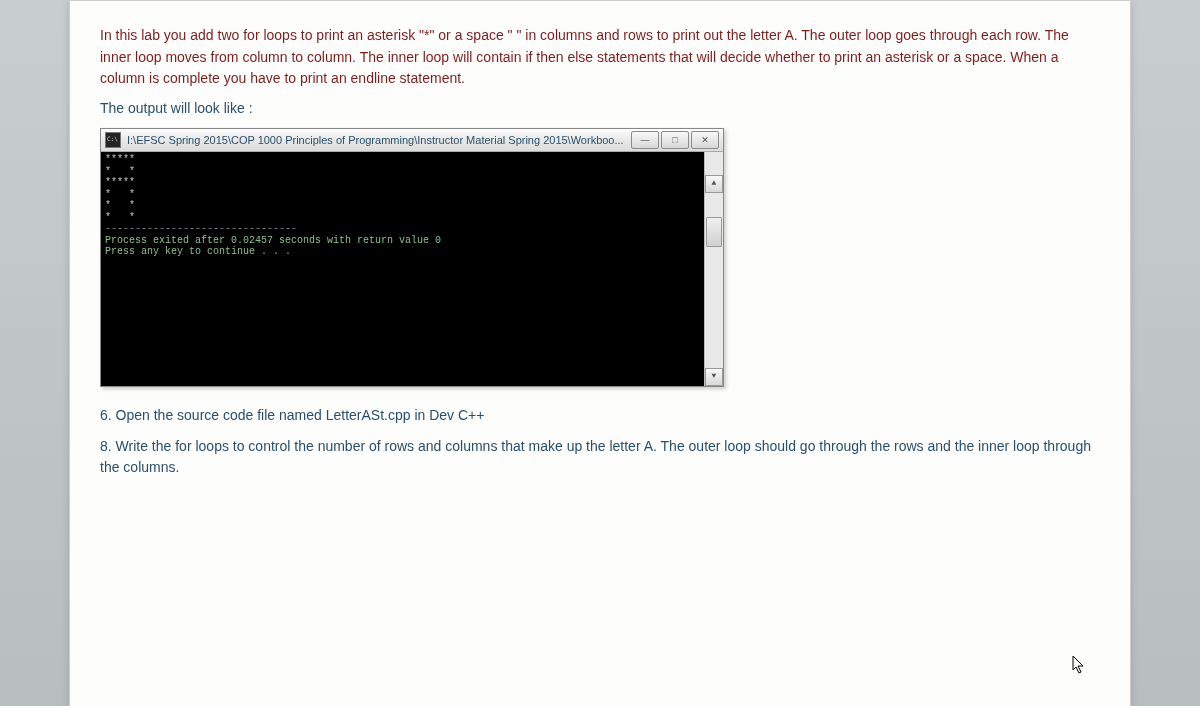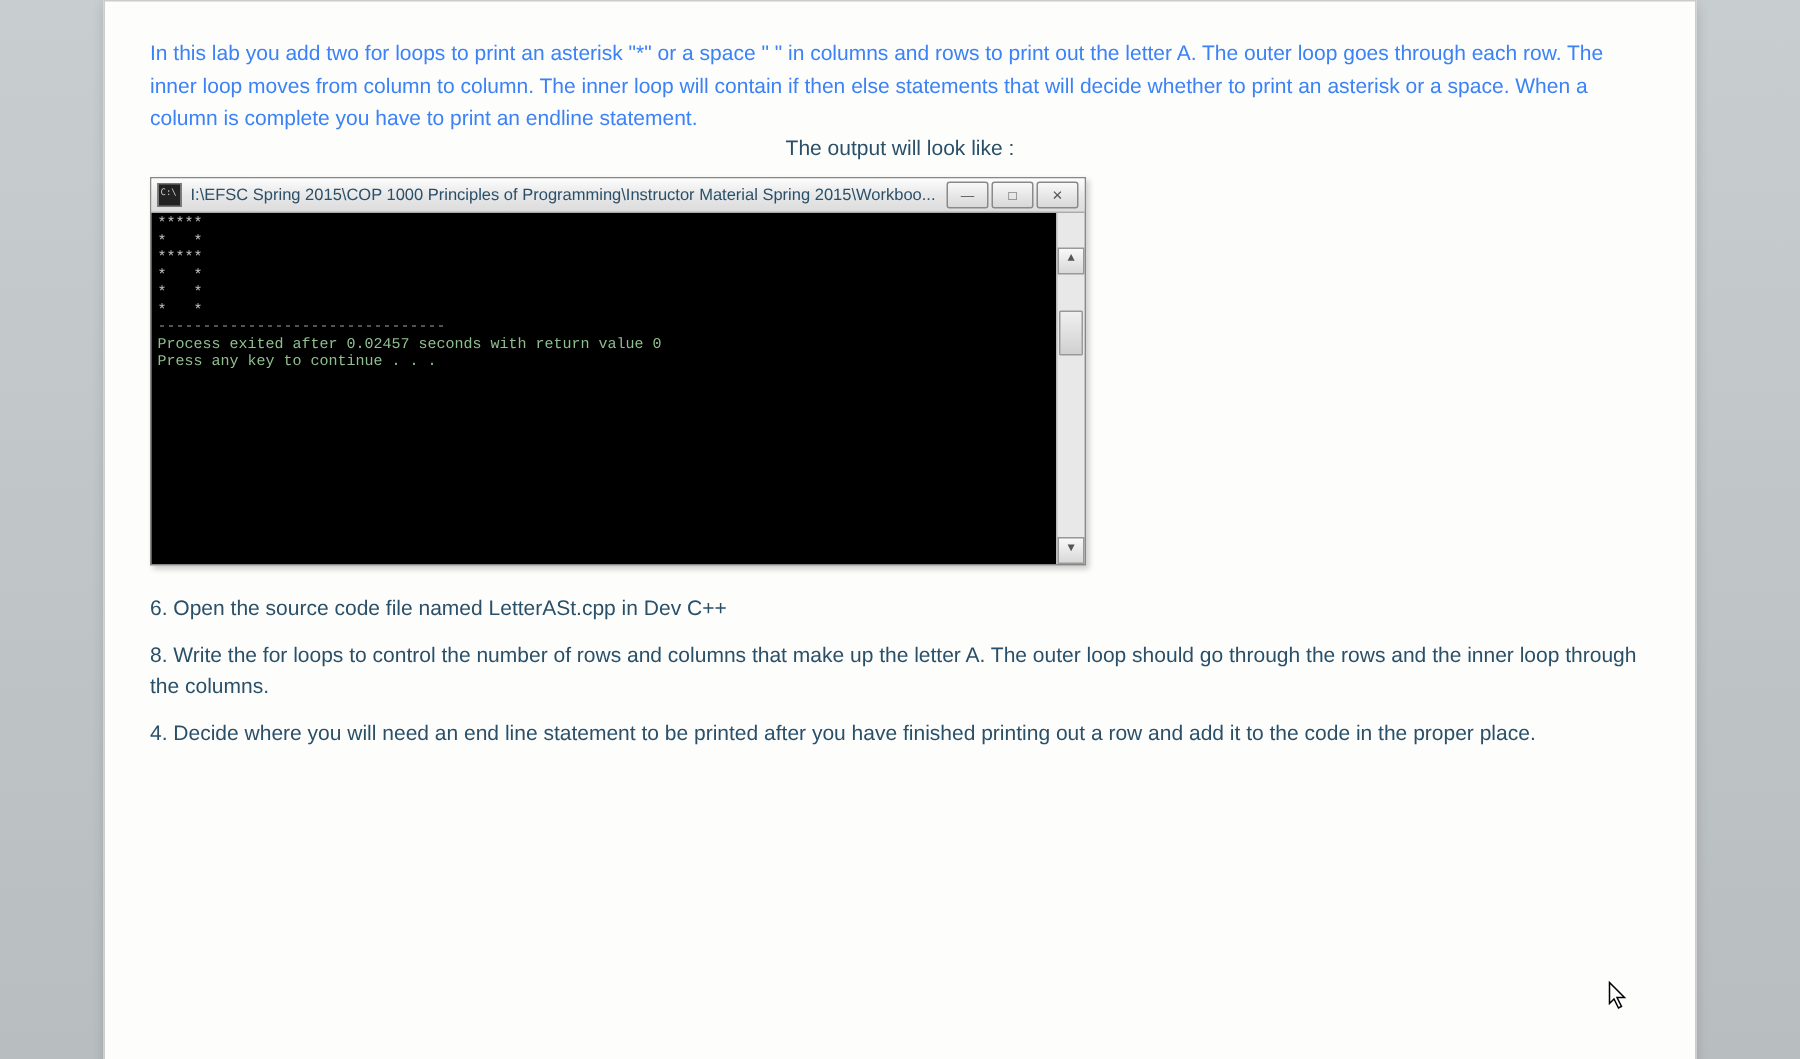--- a/index.html
+++ b/index.html
@@ -17,29 +17,29 @@
     margin: 0 auto;
     width: 1000px;
     padding: 24px 30px 30px 30px;
     border: 1px solid #ccc;
     box-shadow: 0 2px 8px rgba(0,0,0,0.15);
     min-height: 660px;
     position: relative;
     top: 0;
   }
   .intro {
-    color: #3b82f6;
+    color: #7f1d1d;
     font-size: 14px;
     line-height: 1.55;
+    margin-bottom: 10px;
   }
   .output-label {
     color: #2a5069;
     font-size: 14px;
     margin-bottom: 12px;
-    text-align: center;
   }
   .console-window {
     border: 1px solid #888;
     width: 622px;
     background: #efefef;
     margin-bottom: 18px;
     box-shadow: 2px 2px 4px rgba(0,0,0,0.2);
   }
   .titlebar {
     display: flex;
@@ -187,21 +187,20 @@
         <div class="scroll-arrow">▲</div>
         <div class="scroll-thumb"></div>
         <div class="scroll-arrow down">▼</div>
       </div>
     </div>
   </div>
 
   <div class="steps">
     <div class="step">6. Open the source code file named LetterASt.cpp in Dev C++</div>
     <div class="step">8. Write the for loops to control the number of rows and columns that make up the letter A. The outer loop should go through the rows and the inner loop through the columns.</div>
-    <div class="step">4. Decide where you will need an end line statement to be printed after you have finished printing out a row and add it to the code in the proper place.</div>
   </div>
 
   <div class="cursor">
     <svg width="16" height="20" viewBox="0 0 16 20">
       <path d="M1 1 L1 15 L4 12 L7 18 L9 17 L6 11 L11 11 Z" fill="#fff" stroke="#000" stroke-width="1"></path>
     </svg>
   </div>
 
 </div>
 

